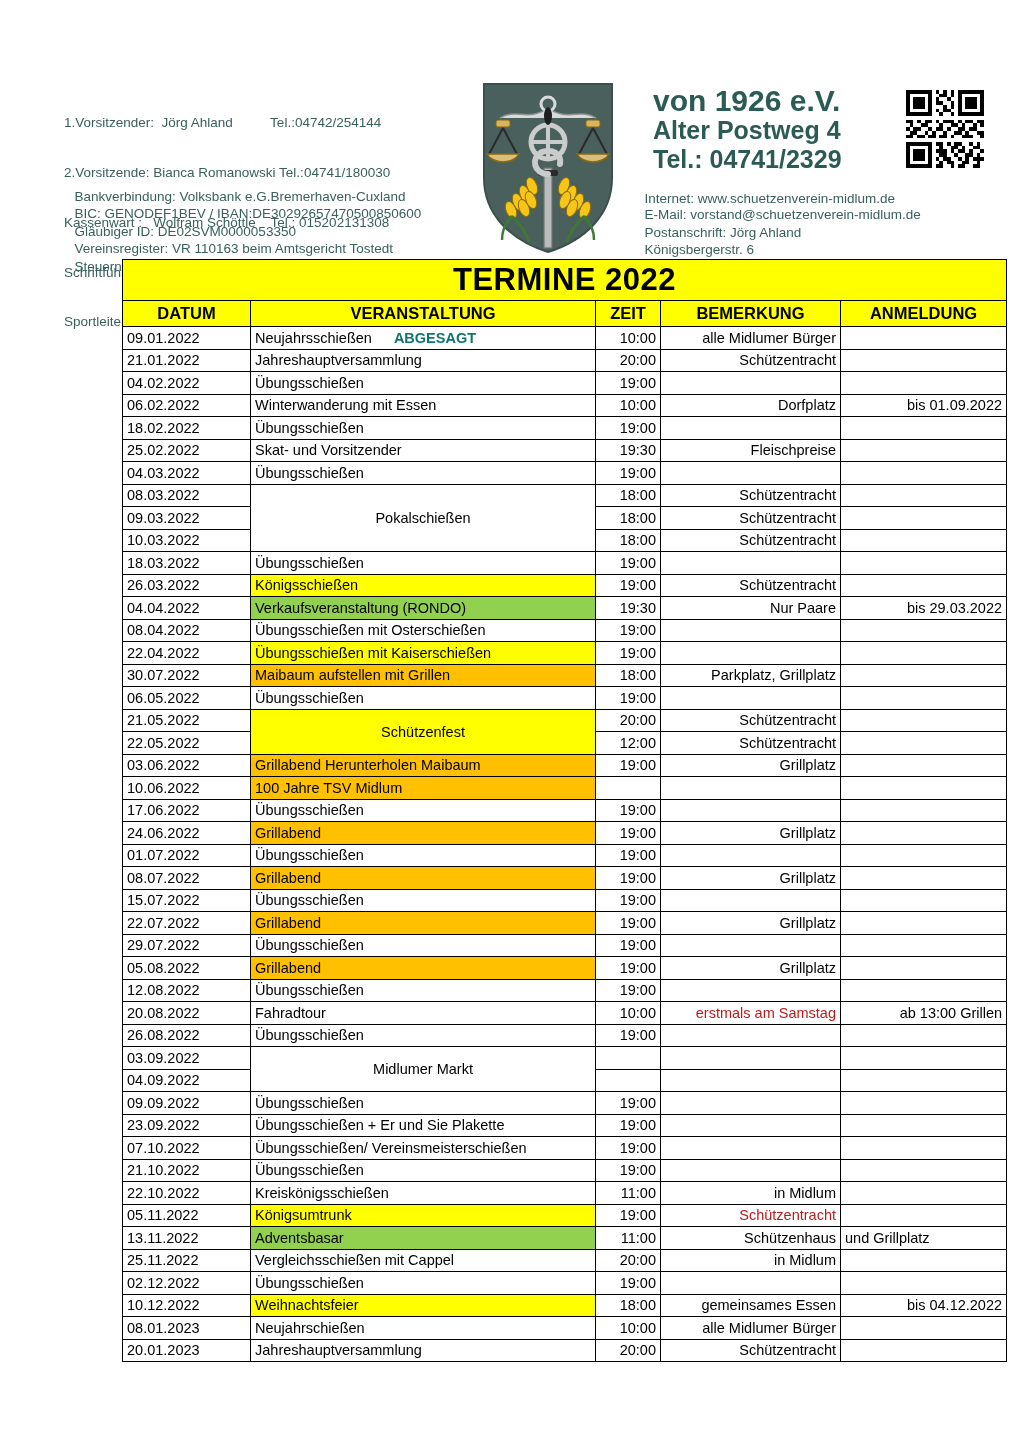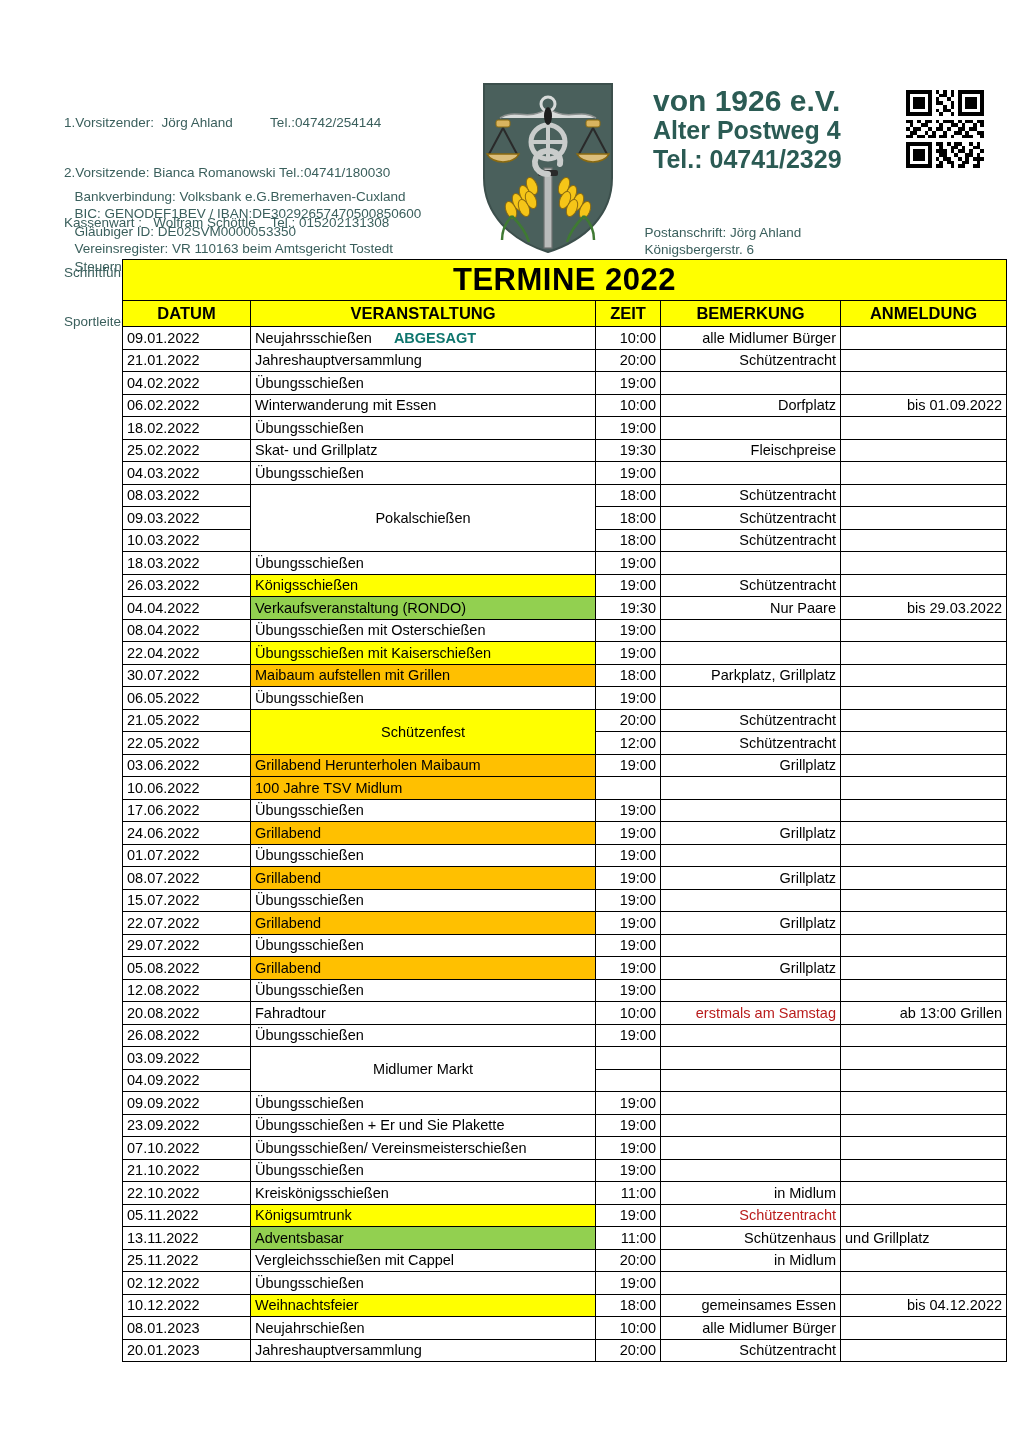--- a/index.html
+++ b/index.html
@@ -164,20 +164,24 @@
       <g fill="#000">
         <path d="M0 0h7v1H0zM0 1h1v1H0zM6 1h1v1H6zM0 2h1v1H0zM2 2h3v1H2zM6 2h1v1H6zM0 3h1v1H0zM2 3h3v1H2zM6 3h1v1H6zM0 4h1v1H0zM2 4h3v1H2zM6 4h1v1H6zM0 5h1v1H0zM6 5h1v1H6zM0 6h7v1H0z"></path>
         <path d="M14 0h7v1h-7zM14 1h1v1h-1zM20 1h1v1h-1zM14 2h1v1h-1zM16 2h3v1h-3zM20 2h1v1h-1zM14 3h1v1h-1zM16 3h3v1h-3zM20 3h1v1h-1zM14 4h1v1h-1zM16 4h3v1h-3zM20 4h1v1h-1zM14 5h1v1h-1zM20 5h1v1h-1zM14 6h7v1h-7z"></path>
         <path d="M0 14h7v1H0zM0 15h1v1H0zM6 15h1v1H6zM0 16h1v1H0zM2 16h3v1H2zM6 16h1v1H6zM0 17h1v1H0zM2 17h3v1H2zM6 17h1v1H6zM0 18h1v1H0zM2 18h3v1H2zM6 18h1v1H6zM0 19h1v1H0zM6 19h1v1H6zM0 20h7v1H0z"></path>
         <path d="M8 0h1v1H8zM10 0h1v1h-1zM12 0h1v1h-1zM9 1h2v1H9zM12 1h1v1h-1zM8 2h1v1H8zM11 2h1v1h-1zM8 3h2v1H8zM12 3h1v1h-1zM10 4h1v1h-1zM12 4h1v1h-1zM8 5h1v1H8zM10 5h2v1h-2zM9 6h1v1H9zM12 6h1v1h-1z"></path>
         <path d="M0 8h2v1H0zM3 8h1v1H3zM5 8h2v1H5zM8 8h1v1H8zM10 8h3v1h-3zM14 8h1v1h-1zM16 8h2v1h-2zM19 8h2v1h-2zM1 9h1v1H1zM4 9h2v1H4zM9 9h1v1H9zM12 9h2v1h-2zM15 9h1v1h-1zM18 9h1v1h-1zM20 9h1v1h-1zM0 10h1v1H0zM2 10h2v1H2zM6 10h1v1H6zM8 10h2v1H8zM11 10h1v1h-1zM14 10h2v1h-2zM17 10h2v1h-2zM1 11h2v1H1zM5 11h1v1H5zM7 11h1v1H7zM10 11h1v1h-1zM13 11h2v1h-2zM16 11h1v1h-1zM19 11h2v1h-2zM0 12h2v1H0zM3 12h2v1H3zM6 12h2v1H6zM9 12h2v1H9zM12 12h1v1h-1zM15 12h3v1h-3zM20 12h1v1h-1z"></path>
         <path d="M8 14h2v1H8zM11 14h1v1h-1zM13 14h2v1h-2zM17 14h1v1h-1zM19 14h1v1h-1zM9 15h1v1H9zM12 15h2v1h-2zM15 15h1v1h-1zM18 15h2v1h-2zM8 16h3v1H8zM12 16h1v1h-1zM14 16h2v1h-2zM17 16h1v1h-1zM20 16h1v1h-1zM9 17h2v1H9zM13 17h1v1h-1zM16 17h2v1h-2zM19 17h1v1h-1zM8 18h1v1H8zM10 18h2v1h-2zM14 18h1v1h-1zM16 18h1v1h-1zM18 18h3v1h-3zM9 19h1v1H9zM11 19h2v1h-2zM15 19h2v1h-2zM19 19h1v1h-1zM8 20h2v1H8zM12 20h1v1h-1zM14 20h2v1h-2zM18 20h2v1h-2z"></path>
       </g>
     </svg>
 
+    <div class="web-block">
+      <span class="row">Internet: www.schuetzenverein-midlum.de</span>
+      <span class="row">E-Mail: vorstand@schuetzenverein-midlum.de</span>
+    </div>
 
     <div class="post-block">
       <span class="row">Postanschrift: Jörg Ahland</span>
       <span class="row">Königsbergerstr. 6</span>
       <span class="row">27639 Wurster Nordseeküste</span>
     </div>
   </div>
 
   <div id="cal-wrap">
     <table class="cal">
@@ -231,21 +235,21 @@
           </tr>
           <tr>
             <td class="c-datum">18.02.2022</td>
             <td class="c-ver">Übungsschießen</td>
             <td class="c-zeit">19:00</td>
             <td class="c-bem"></td>
             <td class="c-anm"></td>
           </tr>
           <tr>
             <td class="c-datum">25.02.2022</td>
-            <td class="c-ver">Skat- und Grillplatz</td>
+            <td class="c-ver">Skat- und Vorsitzender</td>
             <td class="c-zeit">19:30</td>
             <td class="c-bem">Fleischpreise</td>
             <td class="c-anm"></td>
           </tr>
           <tr>
             <td class="c-datum">04.03.2022</td>
             <td class="c-ver">Übungsschießen</td>
             <td class="c-zeit">19:00</td>
             <td class="c-bem"></td>
             <td class="c-anm"></td>

